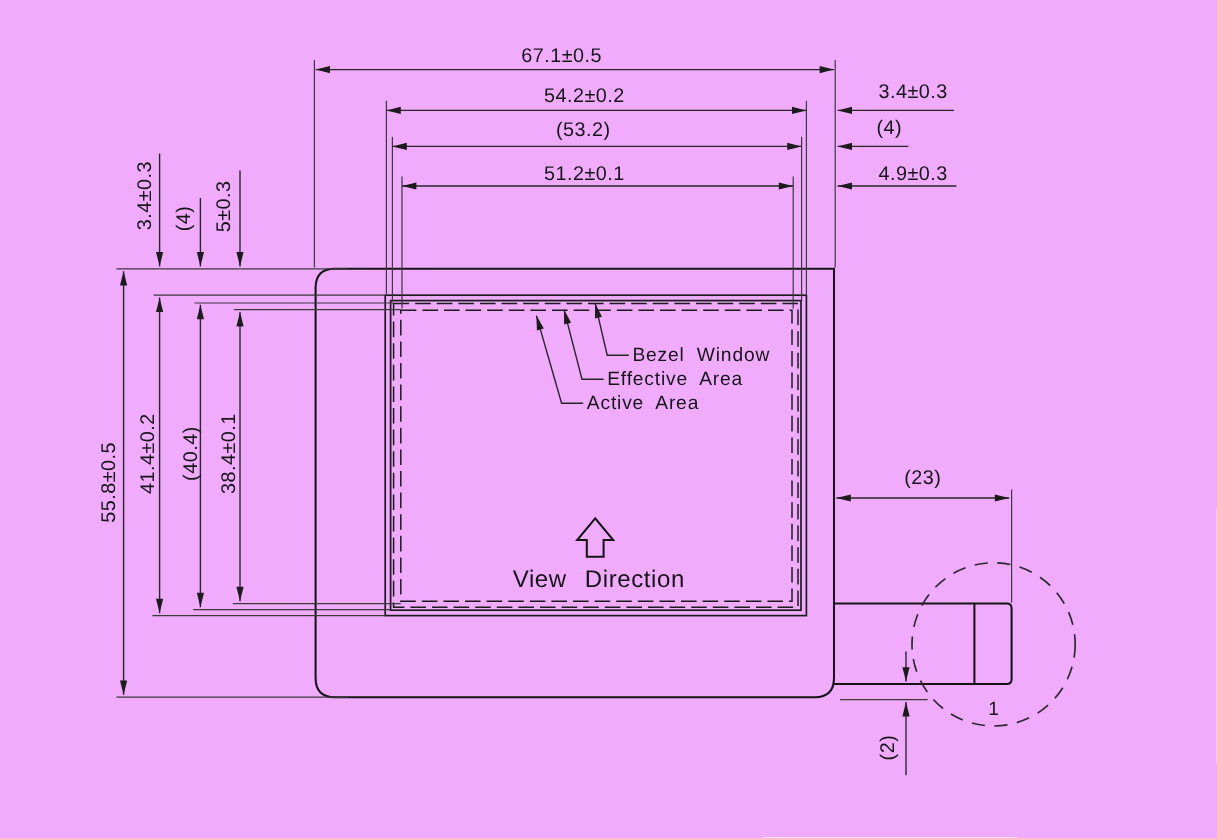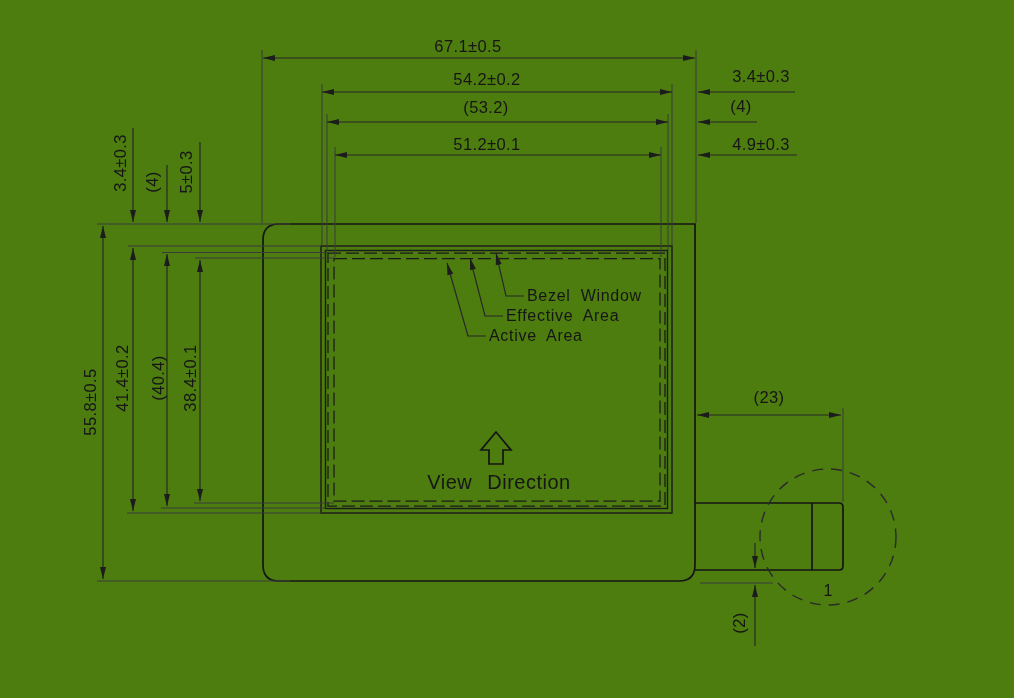--- a/index.html
+++ b/index.html
@@ -1,16 +1,16 @@
 <!DOCTYPE html>
 <html><head>
 <meta charset="utf-8">
 <style>
   html,body{margin:0;padding:0;background:#ffffff;}
-  .stage{position:relative;width:1014px;height:698px;background:#4d7c0f;overflow:hidden;}
+  .stage{position:relative;width:1014px;height:698px;background:#f0abfc;overflow:hidden;}
   svg{position:absolute;left:0;top:0;}
   .outline{stroke:#151515;stroke-width:1.7;fill:none;}
   .outline2{stroke:#1b1b1b;stroke-width:1.4;fill:none;}
   .dashline{stroke:#1b1b1b;stroke-width:1.25;fill:none;stroke-dasharray:13 5;}
   .circdash{stroke:#2a2a2a;stroke-width:1.4;fill:none;stroke-dasharray:11 8;}
   .ext{stroke:#3a3a3a;stroke-width:1;fill:none;}
   .dim{stroke:#262626;stroke-width:1.15;fill:none;}
   .dimtext{font-family:"Liberation Sans",sans-serif;font-size:16.5px;fill:#161616;letter-spacing:0.4px;}
   .callout{font-family:"Liberation Sans",sans-serif;font-size:16px;fill:#161616;letter-spacing:0.7px;word-spacing:5px;}
   .vdtext{font-family:"Liberation Sans",sans-serif;font-size:20px;fill:#161616;letter-spacing:0.5px;word-spacing:9px;}

